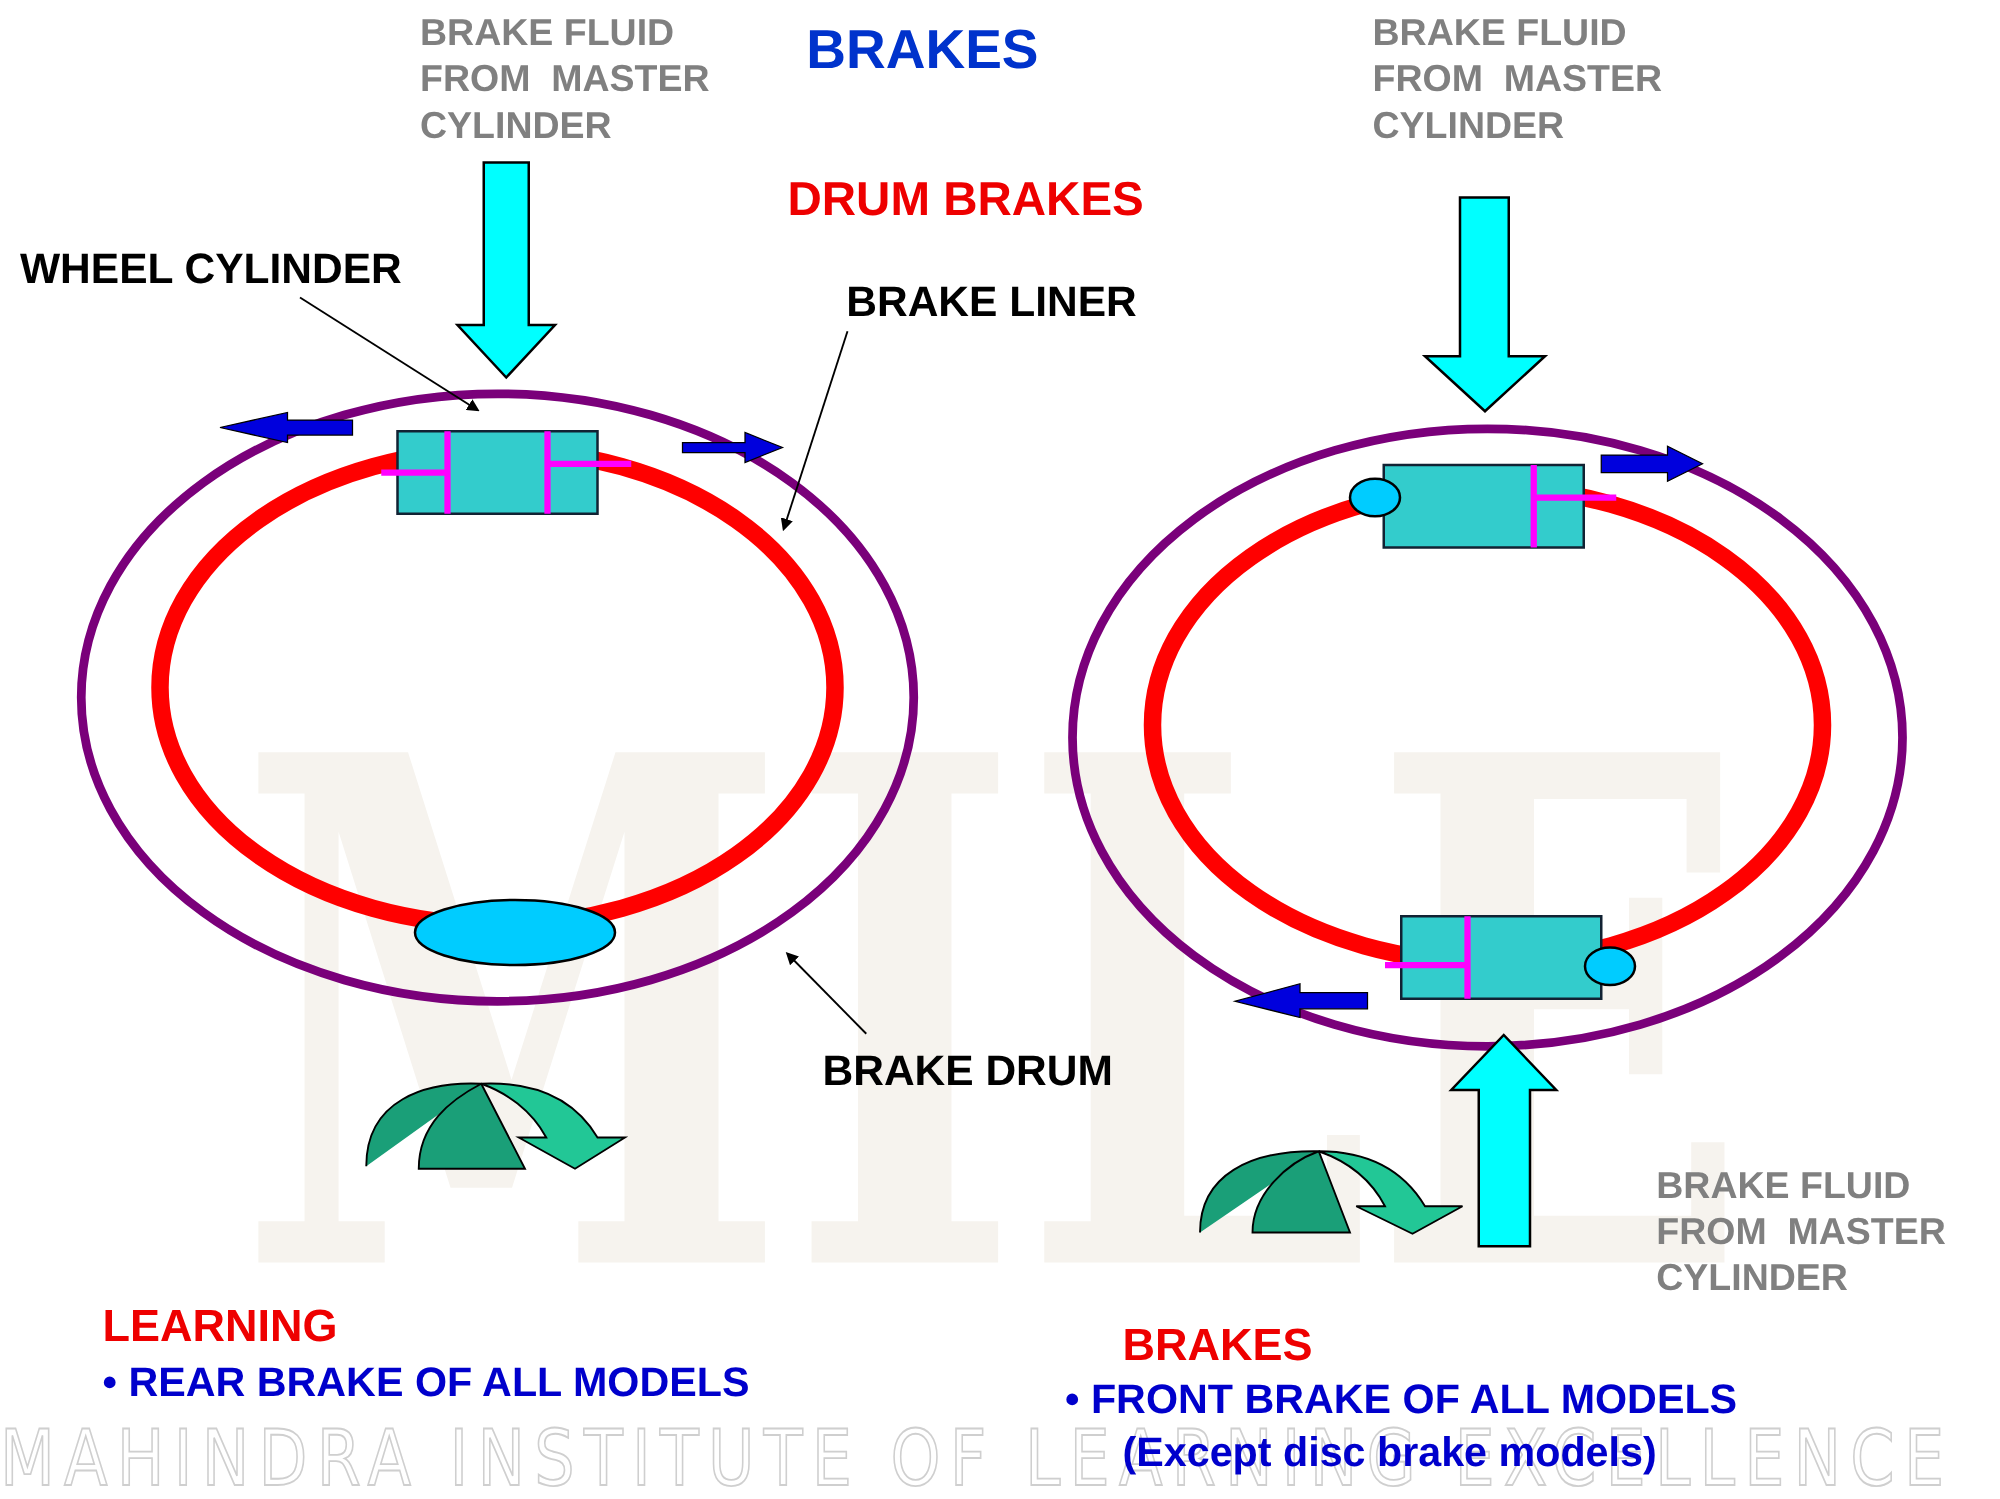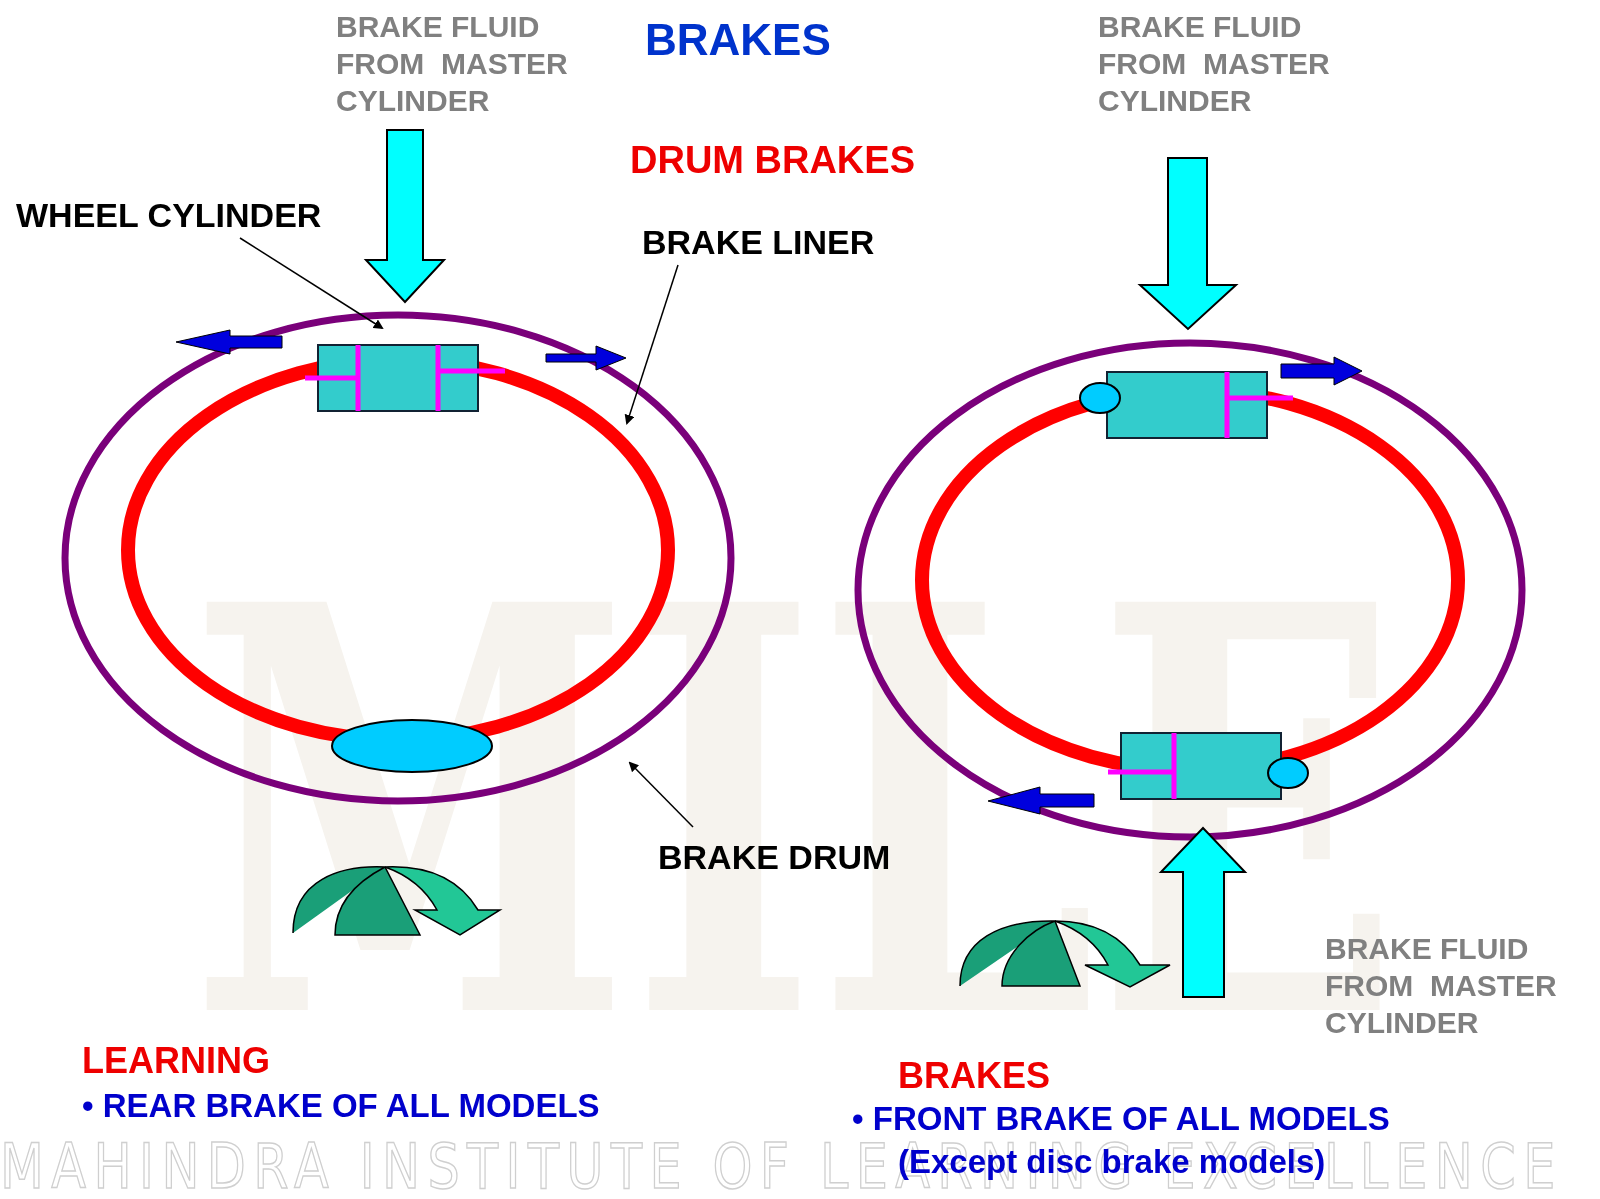--- a/index.html
+++ b/index.html
@@ -84,21 +84,21 @@
 
 <div class="txt grey" style="left:296px; top:8px;">BRAKE FLUID
 FROM  MASTER
 CYLINDER</div>
 <div class="txt title" style="left:645px; top:18px;">BRAKES</div>
 <div class="txt subtitle" style="left:630px; top:105px;margin-top:36px;">DRUM BRAKES</div>
 <div class="txt grey" style="left:1058px; top:8px;">BRAKE FLUID
 FROM  MASTER
 CYLINDER</div>
 <div class="txt black" style="left:16px; top:198px;">WHEEL CYLINDER</div>
-<div class="txt black" style="left:642px; top:225px;">BRAKE LINER</div>
+<div class="txt black" style="left:677px; top:225px;">BRAKE LINER</div>
 <div class="txt black" style="left:658px; top:840px;">BRAKE DRUM</div>
 <div class="txt grey" style="left:1285px; top:930px;">BRAKE FLUID
 FROM  MASTER
 CYLINDER</div>
 
 <div class="txt red-h" style="left:82px; top:1043px;">LEARNING</div>
 <div class="txt blue-b" style="left:82px; top:1089px;">• REAR BRAKE OF ALL MODELS</div>
 
 <div class="txt red-h" style="left:898px; top:1058px;">BRAKES</div>
 <div class="txt blue-b" style="left:852px; top:1102px;">• FRONT BRAKE OF ALL MODELS</div>

